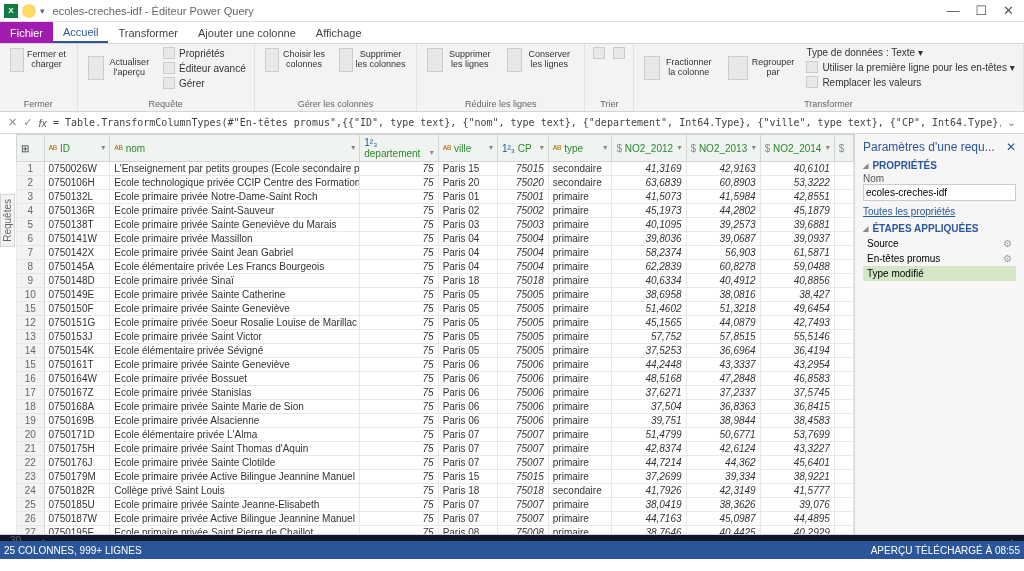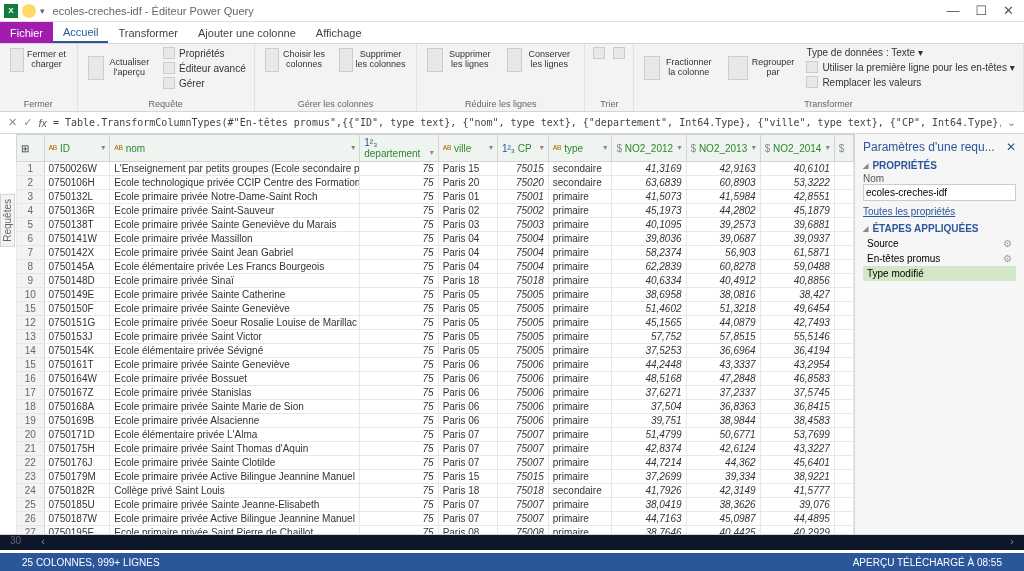--- a/index.html
+++ b/index.html
@@ -38,21 +38,21 @@
 .panel { width:170px; background:#f6f6f6; border-left:1px solid #d4d4d4; padding:6px 8px; font-size:11px; }
 .panel-title { color:#2b579a; font-size:12px; display:flex; justify-content:space-between; margin-bottom:6px; }
 .panel-sec { color:#2b579a; font-size:10px; font-weight:bold; margin:6px 0 2px; display:flex; align-items:center; gap:4px; }
 .panel-sec::before { content:"◢"; font-size:7px; color:#888; }
 .panel-field { font-size:10px; color:#555; }
 .panel-input { width:100%; border:1px solid #ccc; padding:2px; font-size:10px; }
 .panel-link { color:#2b579a; font-size:10px; text-decoration:underline; }
 .step { font-size:10px; padding:2px 4px; display:flex; justify-content:space-between; }
 .step.active { background:#d4e8c8; }
 .gear { color:#999; font-size:10px; }
-.statusbar { height:18px; background:#2b579a; color:#fff; display:flex; align-items:center; padding:0 22px; font-size:10px; justify-content:space-between; position:absolute; bottom:0; width:1024px; }
+.statusbar { height:18px; background:#2b579a; color:#fff; display:flex; align-items:center; padding:0 4px; font-size:10px; justify-content:space-between; position:absolute; bottom:12px; width:1024px; }
 </style>
 </head>
 <body>
 
 <div class="titlebar">
   <span class="excel-icon">X</span>
   <span class="face-icon"></span>
   <span style="margin-left:4px;color:#666;font-size:9px;">▾</span>
   <span class="title">ecoles-creches-idf - Éditeur Power Query</span>
   <div class="win-controls">

